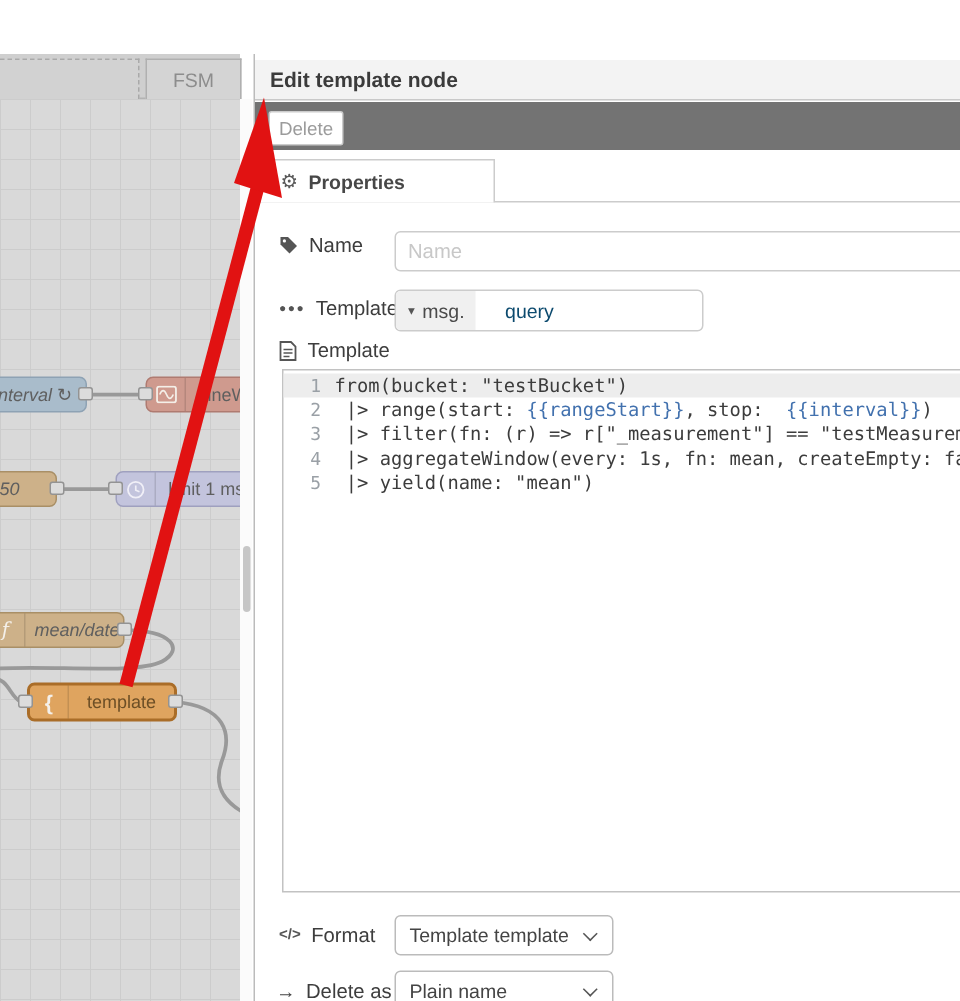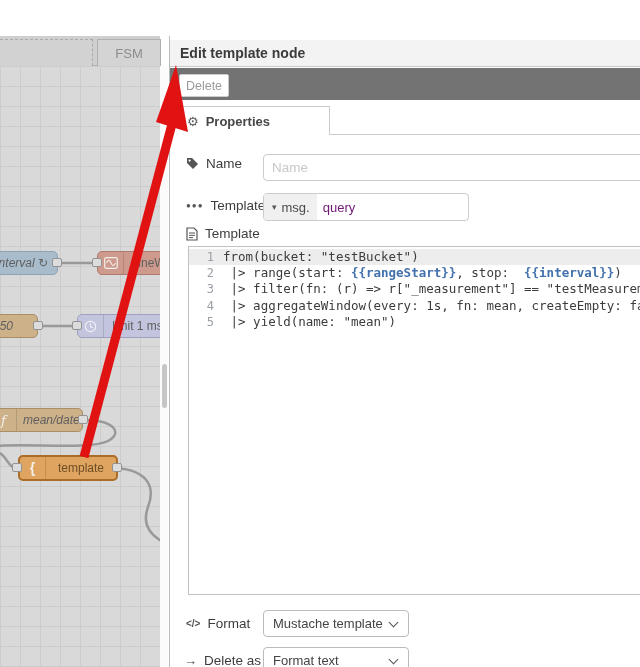--- a/index.html
+++ b/index.html
@@ -71,31 +71,31 @@
   .codeglyph{font-size:10px;color:#555;font-weight:bold;}
   .arrowglyph{font-size:13px;color:#444;}
   .input{position:absolute;height:27px;border:1px solid #ccc;border-radius:4px;background:#fff;
          font-size:13.5px;color:#444;display:flex;align-items:center;padding-left:8px;}
   .placeholder{color:#c8c8c8;}
   .typed{position:absolute;height:28px;border:1px solid #ccc;border-radius:4px;background:#fff;
          display:flex;align-items:stretch;overflow:hidden;}
   .typed .chip{background:#f0f0f0;display:flex;align-items:center;gap:5px;padding:0 7px 0 8px;
                font-size:13px;color:#4a4a4a;}
   .typed .caret{font-size:9px;color:#555;}
-  .typed .tval{display:flex;align-items:center;padding-left:6px;font-size:13px;color:#701a75;}
+  .typed .tval{display:flex;align-items:center;padding-left:20px;font-size:13px;color:#0c4a6e;}
 
   .editor{position:absolute;left:18px;top:110px;width:470px;height:349px;background:#fff;
           border:1px solid #c2c2c2;overflow:hidden;font-family:"DejaVu Sans Mono",monospace;
           font-size:12.5px;padding-top:2px;}
   .crow{display:flex;height:16.2px;line-height:16.2px;white-space:pre;}
   .crow.active{background:#ededed;}
   .crow .ln{width:34px;flex:none;text-align:right;padding-right:9px;color:#9aa0a6;
             font-size:12px;}
   .crow .ctext{color:#3c3c3c;}
-  .crow .ctext .mo{color:var(--mustache_blue);font-weight:bold;}
+  .crow .ctext .mo{color:var(--mustache_blue);}
 
   .select{position:absolute;width:146px;height:27px;border:1px solid #bbb;border-radius:4px;
           background:#fff;font-size:13px;color:#444;display:flex;align-items:center;
           padding-left:9px;}
   .select .chev{position:absolute;right:11px;top:8px;width:7px;height:7px;
                 border-right:1.6px solid #555;border-bottom:1.6px solid #555;
                 transform:rotate(45deg);}
 
   .annot{position:absolute;left:0;top:0;z-index:50;pointer-events:none;}
 </style>
@@ -239,32 +239,32 @@
           </div>
       </div>
 
       <div class="frow" style="left:16px;top:480px">
         <span class="flabel">
           <span class="ficon codeglyph">&lt;/&gt;</span>
           <span>Format</span>
         </span>
       </div>
       <div class="select" style="left:93px;top:474px">
-        <span>Mustache template</span>
+        <span>Template template</span>
         <span class="chev"></span>
       </div>
 
       <div class="frow" style="left:14px;top:517px">
         <span class="flabel">
           <span class="ficon arrowglyph">→</span>
           <span>Delete as</span>
         </span>
       </div>
       <div class="select" style="left:93px;top:511px">
-        <span>Format text</span>
+        <span>Plain name</span>
         <span class="chev"></span>
       </div>
 
     </div>
   </div>
 
   <svg class="annot" width="640" height="667">
     <line x1="84" y1="421" x2="172" y2="88" stroke-width="9" style="stroke:var(--arrow_red)"></line>
     <polygon points="176,29 188,96 156,86" style="fill:var(--arrow_red)"></polygon>
   </svg>

